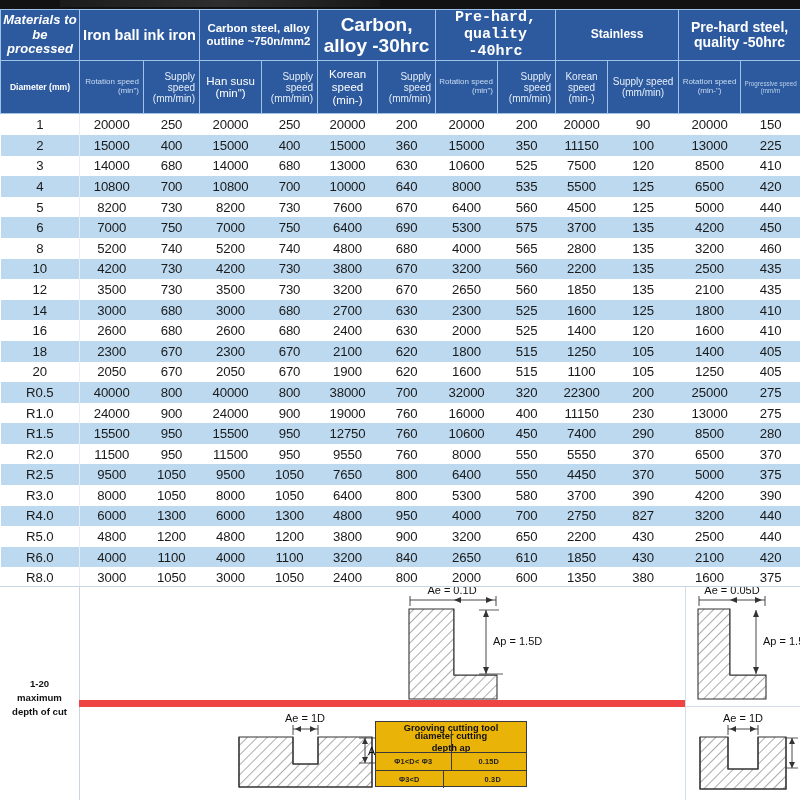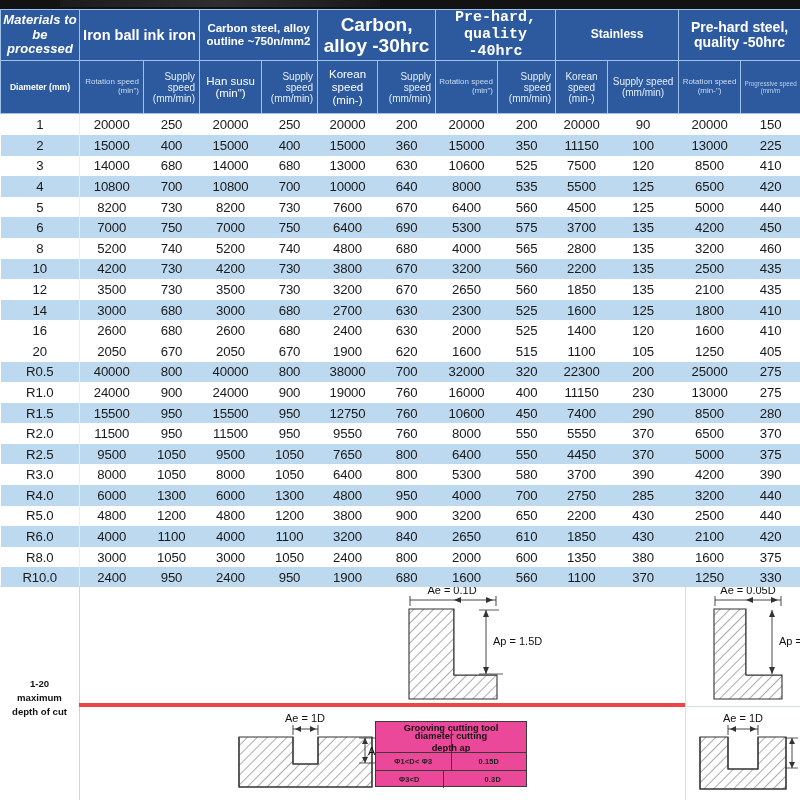--- a/index.html
+++ b/index.html
@@ -147,35 +147,35 @@
   }
   .dg-right {
     position: absolute;
     left: 79px; top: 0;
     width: 721px; height: 214px;
   }
   .dg-cell {
     position: absolute;
     box-sizing: border-box;
   }
-  .dg-r1 { left: 0;   top: 0;   width: 606px; height: 120px; border-bottom: 4px solid #ef4444; }
-  .dg-r2 { left: 606px; top: 0; width: 115px; height: 120px; border-bottom: 1px solid #d3dde7; border-left: 1px solid #d3dde7; padding-left: 16px; }
+  .dg-r1 { left: 0;   top: 0;   width: 606px; height: 120px; border-bottom: 7px solid #ef4444; }
+  .dg-r2 { left: 606px; top: 0; width: 115px; height: 120px; border-bottom: 1px solid #d3dde7; border-left: 1px solid #d3dde7; }
   .dg-r3 { left: 0;   top: 120px; width: 606px; height: 94px; }
   .dg-r4 { left: 606px; top: 120px; width: 115px; height: 94px; border-left: 1px solid #d3dde7; }
 
   svg { display: block; }
   .dimtxt { font-family: "Liberation Sans", sans-serif; font-size: 11px; fill: #111; }
 
   
   .groove-box {
     position: absolute;
     left: 296px; top: 14px;
     width: 152px; height: 66px;
     border: 1.3px solid #3a3a3a;
-    background: #ec4899;
+    background: #eab308;
     box-sizing: border-box;
   }
   .groove-hdr {
     position: relative;
     height: 30px;
     border-bottom: 1.3px solid #3a3a3a;
     overflow: hidden;
   }
   .groove-hdr .h1 {
     position: absolute;
@@ -470,20 +470,35 @@
             <td>680</td>
             <td>2400</td>
             <td>630</td>
             <td>2000</td>
             <td>525</td>
             <td>1400</td>
             <td>120</td>
             <td>1600</td>
             <td>410</td>
           </tr>
+          <tr class="drow alt">
+            <td class="dia-cell">18</td>
+            <td class="sep-left">2300</td>
+            <td>670</td>
+            <td>2300</td>
+            <td>670</td>
+            <td>2100</td>
+            <td>620</td>
+            <td>1800</td>
+            <td>515</td>
+            <td>1250</td>
+            <td>105</td>
+            <td>1400</td>
+            <td>405</td>
+          </tr>
           <tr class="drow norm">
             <td class="dia-cell">20</td>
             <td class="sep-left">2050</td>
             <td>670</td>
             <td>2050</td>
             <td>670</td>
             <td>1900</td>
             <td>620</td>
             <td>1600</td>
             <td>515</td>
@@ -586,21 +601,21 @@
             <td class="dia-cell">R4.0</td>
             <td class="sep-left">6000</td>
             <td>1300</td>
             <td>6000</td>
             <td>1300</td>
             <td>4800</td>
             <td>950</td>
             <td>4000</td>
             <td>700</td>
             <td>2750</td>
-            <td>285</td>
+            <td>827</td>
             <td>3200</td>
             <td>440</td>
           </tr>
           <tr class="drow norm">
             <td class="dia-cell">R5.0</td>
             <td class="sep-left">4800</td>
             <td>1200</td>
             <td>4800</td>
             <td>1200</td>
             <td>3800</td>

